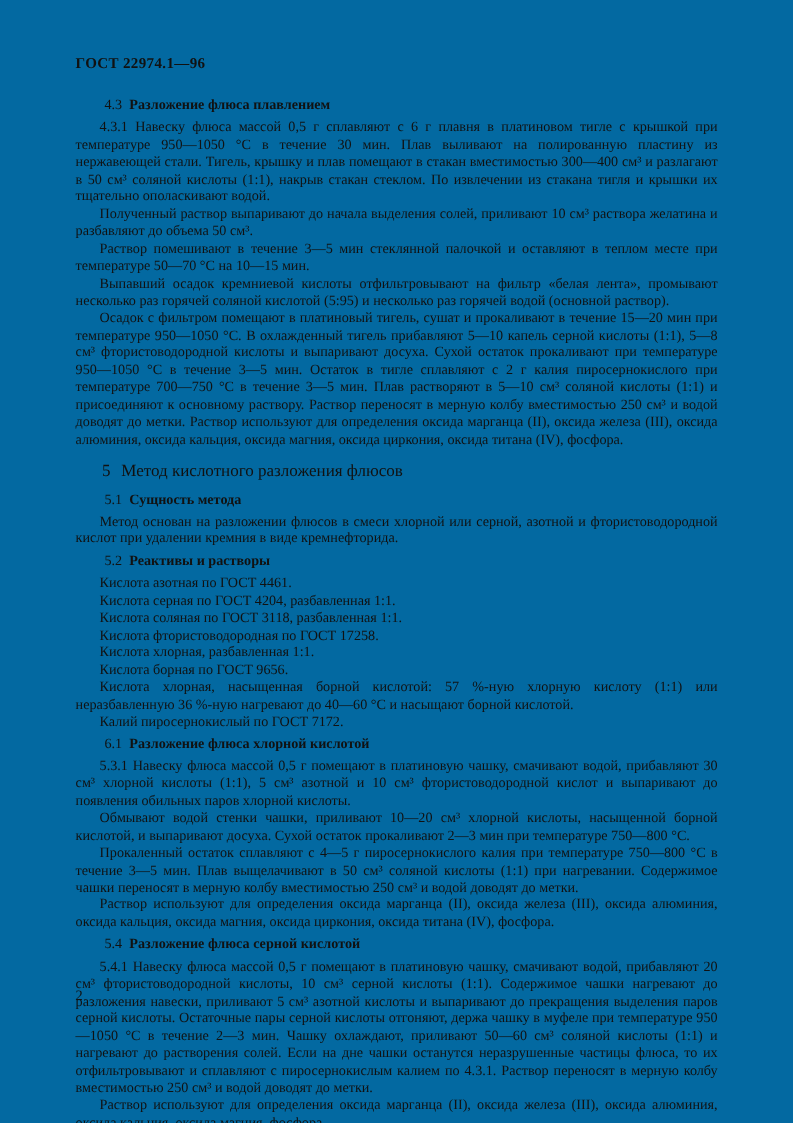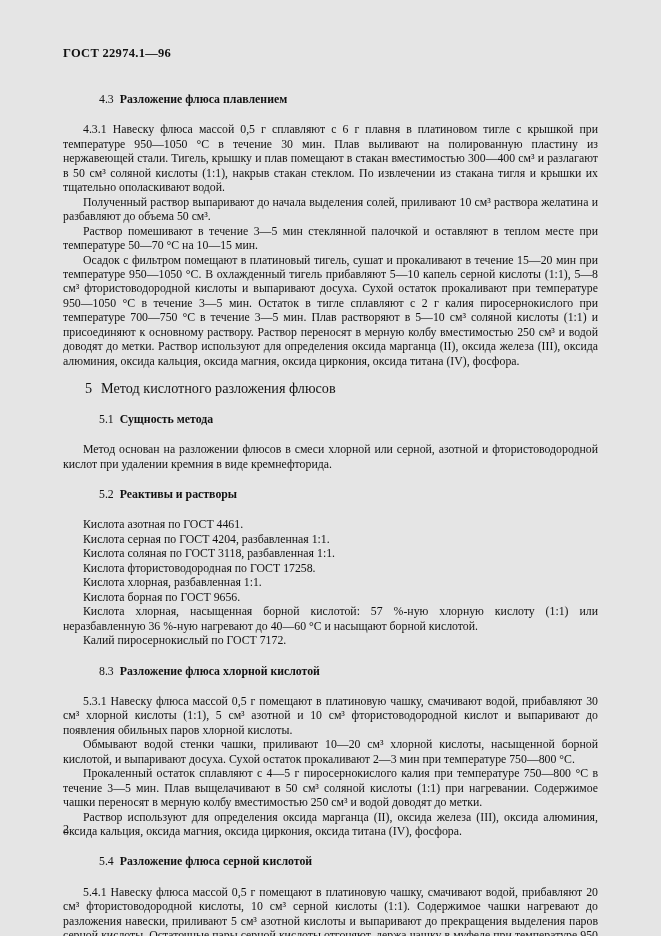--- a/index.html
+++ b/index.html
@@ -2,31 +2,31 @@
 <html><head>
 <meta charset="utf-8">
 <style>
   html, body { margin:0; padding:0; }
   body {
     width:661px; height:936px;
     background:#ffffff; color:#111;
     font-family:"Liberation Serif", serif;
     position:relative; overflow:hidden;
   }
-  .page { position:absolute; inset:0; background:#e5e5e5; }
+  .page { position:absolute; inset:0; background:#0369a1; }
   .doc-header {
     position:absolute; left:63px; top:46px;
     font-weight:bold; font-size:12.5px; letter-spacing:0.3px;
   }
   .body-col {
     position:absolute; left:63px; top:76px; width:535px;
     font-size:11.8px; line-height:14.45px; text-align:justify;
   }
   .para { margin:0; text-indent:20px; }
-  .h3 { margin:16px; text-indent:20px; font-size:11.8px; font-weight:normal; }
+  .h3 { margin:4px; text-indent:20px; font-size:11.8px; font-weight:normal; }
   .h3 .num { font-weight:normal; }
   .h3 .ttl { font-weight:bold; margin-left:6px; }
   .h1 {
     margin:13px 0 8px 0; text-indent:22px;
     font-size:14.2px; font-weight:normal; text-align:left;
   }
   .h1 .num { margin-right:9px; }
   .page-number {
     position:absolute; left:63px; top:822px; font-size:12px;
   }
@@ -38,40 +38,41 @@
 
   <div class="doc-header">ГОСТ 22974.1—96</div>
 
   <div class="body-col">
 
     <p class="h3"><span class="num">4.3</span><span class="ttl">Разложение флюса плавлением</span></p>
 
     <p class="para">4.3.1 Навеску флюса массой 0,5 г сплавляют с 6 г плавня в платиновом тигле с крышкой при температуре 950—1050 °С в течение 30 мин. Плав выливают на полированную пластину из нержавеющей стали. Тигель, крышку и плав помещают в стакан вместимостью 300—400 см³ и разлагают в 50 см³ соляной кислоты (1:1), накрыв стакан стеклом. По извлечении из стакана тигля и крышки их тщательно ополаскивают водой.</p>
     <p class="para">Полученный раствор выпаривают до начала выделения солей, приливают 10 см³ раствора желатина и разбавляют до объема 50 см³.</p>
     <p class="para">Раствор помешивают в течение 3—5 мин стеклянной палочкой и оставляют в теплом месте при температуре 50—70 °С на 10—15 мин.</p>
+    <p class="para">Выпавший осадок кремниевой кислоты отфильтровывают на фильтр «белая лента», промывают несколько раз горячей соляной кислотой (5:95) и несколько раз горячей водой (основной раствор).</p>
     <p class="para">Осадок с фильтром помещают в платиновый тигель, сушат и прокаливают в течение 15—20 мин при температуре 950—1050 °С. В охлажденный тигель прибавляют 5—10 капель серной кислоты (1:1), 5—8 см³ фтористоводородной кислоты и выпаривают досуха. Сухой остаток прокаливают при температуре 950—1050 °С в течение 3—5 мин. Остаток в тигле сплавляют с 2 г калия пиросернокислого при температуре 700—750 °С в течение 3—5 мин. Плав растворяют в 5—10 см³ соляной кислоты (1:1) и присоединяют к основному раствору. Раствор переносят в мерную колбу вместимостью 250 см³ и водой доводят до метки. Раствор используют для определения оксида марганца (II), оксида железа (III), оксида алюминия, оксида кальция, оксида магния, оксида циркония, оксида титана (IV), фосфора.</p>
 
     <p class="h1"><span class="num">5</span><span>Метод кислотного разложения флюсов</span></p>
 
     <p class="h3"><span class="num">5.1</span><span class="ttl">Сущность метода</span></p>
 
     <p class="para">Метод основан на разложении флюсов в смеси хлорной или серной, азотной и фтористоводородной кислот при удалении кремния в виде кремнефторида.</p>
 
     <p class="h3"><span class="num">5.2</span><span class="ttl">Реактивы и растворы</span></p>
 
     <p class="para">Кислота азотная по ГОСТ 4461.</p>
     <p class="para">Кислота серная по ГОСТ 4204, разбавленная 1:1.</p>
     <p class="para">Кислота соляная по ГОСТ 3118, разбавленная 1:1.</p>
     <p class="para">Кислота фтористоводородная по ГОСТ 17258.</p>
     <p class="para">Кислота хлорная, разбавленная 1:1.</p>
     <p class="para">Кислота борная по ГОСТ 9656.</p>
     <p class="para">Кислота хлорная, насыщенная борной кислотой: 57 %-ную хлорную кислоту (1:1) или неразбавленную 36 %-ную нагревают до 40—60 °С и насыщают борной кислотой.</p>
     <p class="para">Калий пиросернокислый по ГОСТ 7172.</p>
 
-    <p class="h3"><span class="num">8.3</span><span class="ttl">Разложение флюса хлорной кислотой</span></p>
+    <p class="h3"><span class="num">6.1</span><span class="ttl">Разложение флюса хлорной кислотой</span></p>
 
     <p class="para">5.3.1 Навеску флюса массой 0,5 г помещают в платиновую чашку, смачивают водой, прибавляют 30 см³ хлорной кислоты (1:1), 5 см³ азотной и 10 см³ фтористоводородной кислот и выпаривают до появления обильных паров хлорной кислоты.</p>
     <p class="para">Обмывают водой стенки чашки, приливают 10—20 см³ хлорной кислоты, насыщенной борной кислотой, и выпаривают досуха. Сухой остаток прокаливают 2—3 мин при температуре 750—800 °С.</p>
     <p class="para">Прокаленный остаток сплавляют с 4—5 г пиросернокислого калия при температуре 750—800 °С в течение 3—5 мин. Плав выщелачивают в 50 см³ соляной кислоты (1:1) при нагревании. Содержимое чашки переносят в мерную колбу вместимостью 250 см³ и водой доводят до метки.</p>
     <p class="para">Раствор используют для определения оксида марганца (II), оксида железа (III), оксида алюминия, оксида кальция, оксида магния, оксида циркония, оксида титана (IV), фосфора.</p>
 
     <p class="h3"><span class="num">5.4</span><span class="ttl">Разложение флюса серной кислотой</span></p>
 
     <p class="para">5.4.1 Навеску флюса массой 0,5 г помещают в платиновую чашку, смачивают водой, прибавляют 20 см³ фтористоводородной кислоты, 10 см³ серной кислоты (1:1). Содержимое чашки нагревают до разложения навески, приливают 5 см³ азотной кислоты и выпаривают до прекращения выделения паров серной кислоты. Остаточные пары серной кислоты отгоняют, держа чашку в муфеле при температуре 950—1050 °С в течение 2—3 мин. Чашку охлаждают, приливают 50—60 см³ соляной кислоты (1:1) и нагревают до растворения солей. Если на дне чашки останутся неразрушенные частицы флюса, то их отфильтровывают и сплавляют с пиросернокислым калием по 4.3.1. Раствор переносят в мерную колбу вместимостью 250 см³ и водой доводят до метки.</p>
     <p class="para">Раствор используют для определения оксида марганца (II), оксида железа (III), оксида алюминия, оксида кальция, оксида магния, фосфора.</p>

